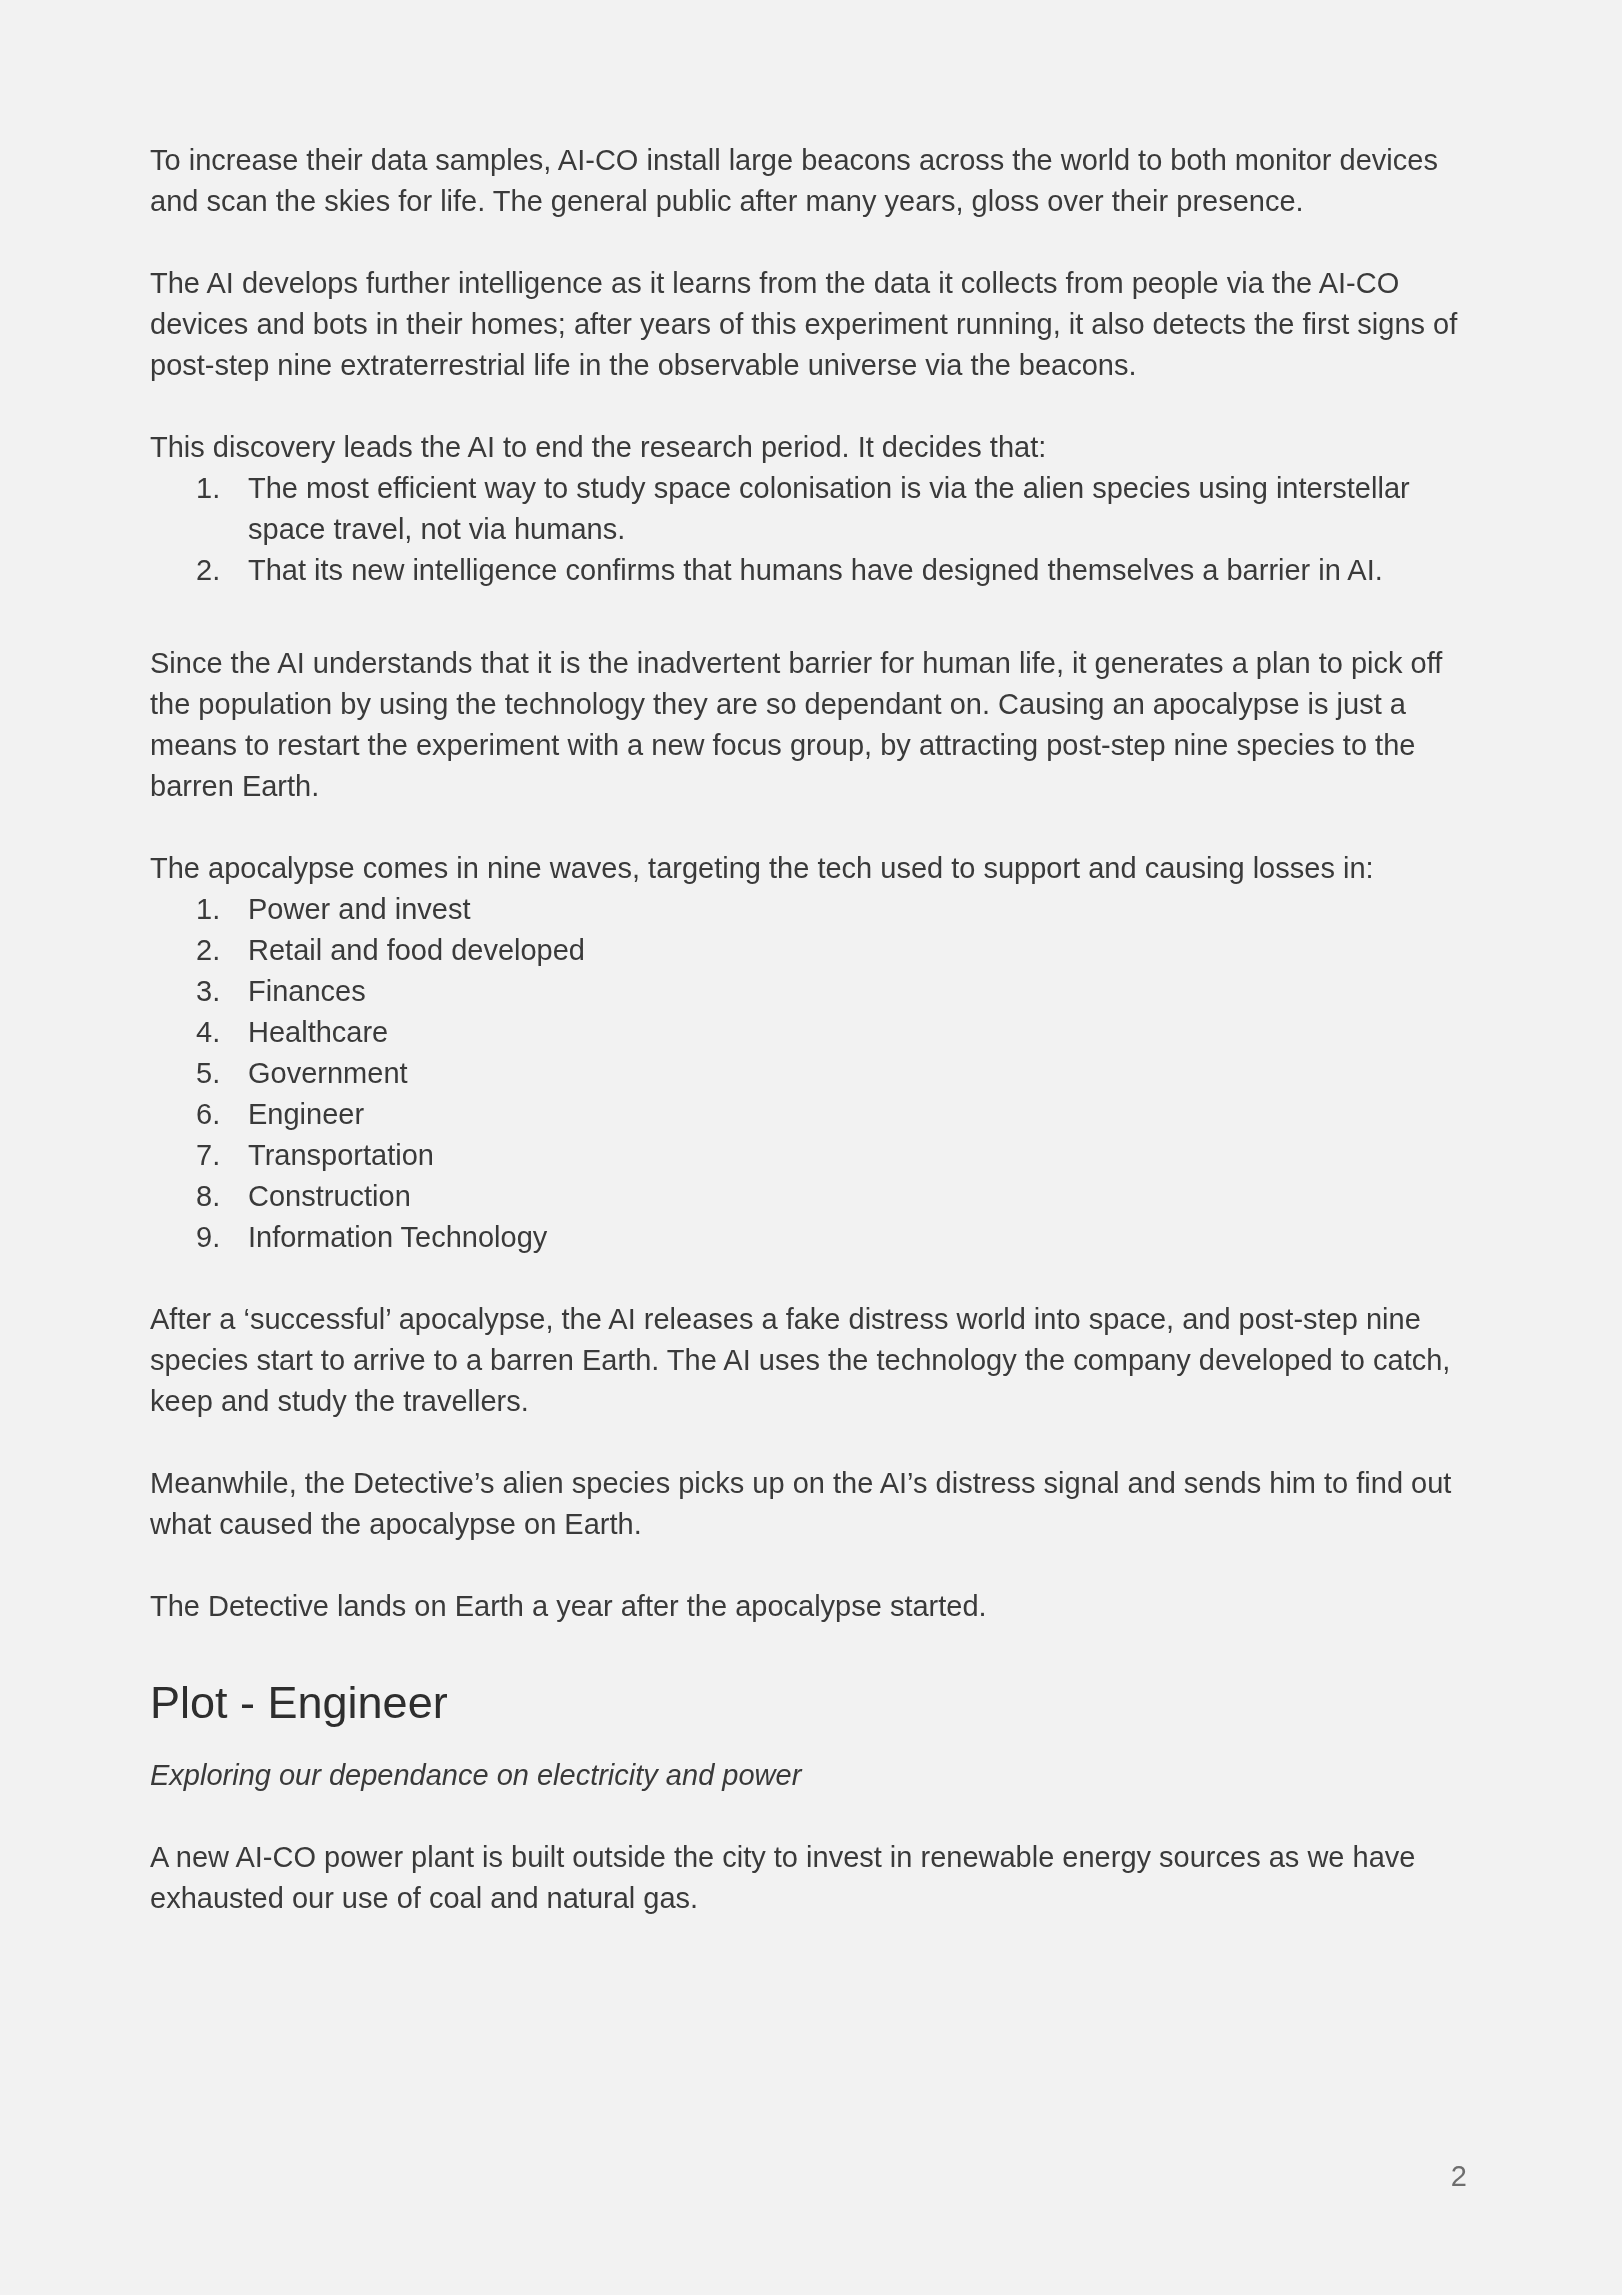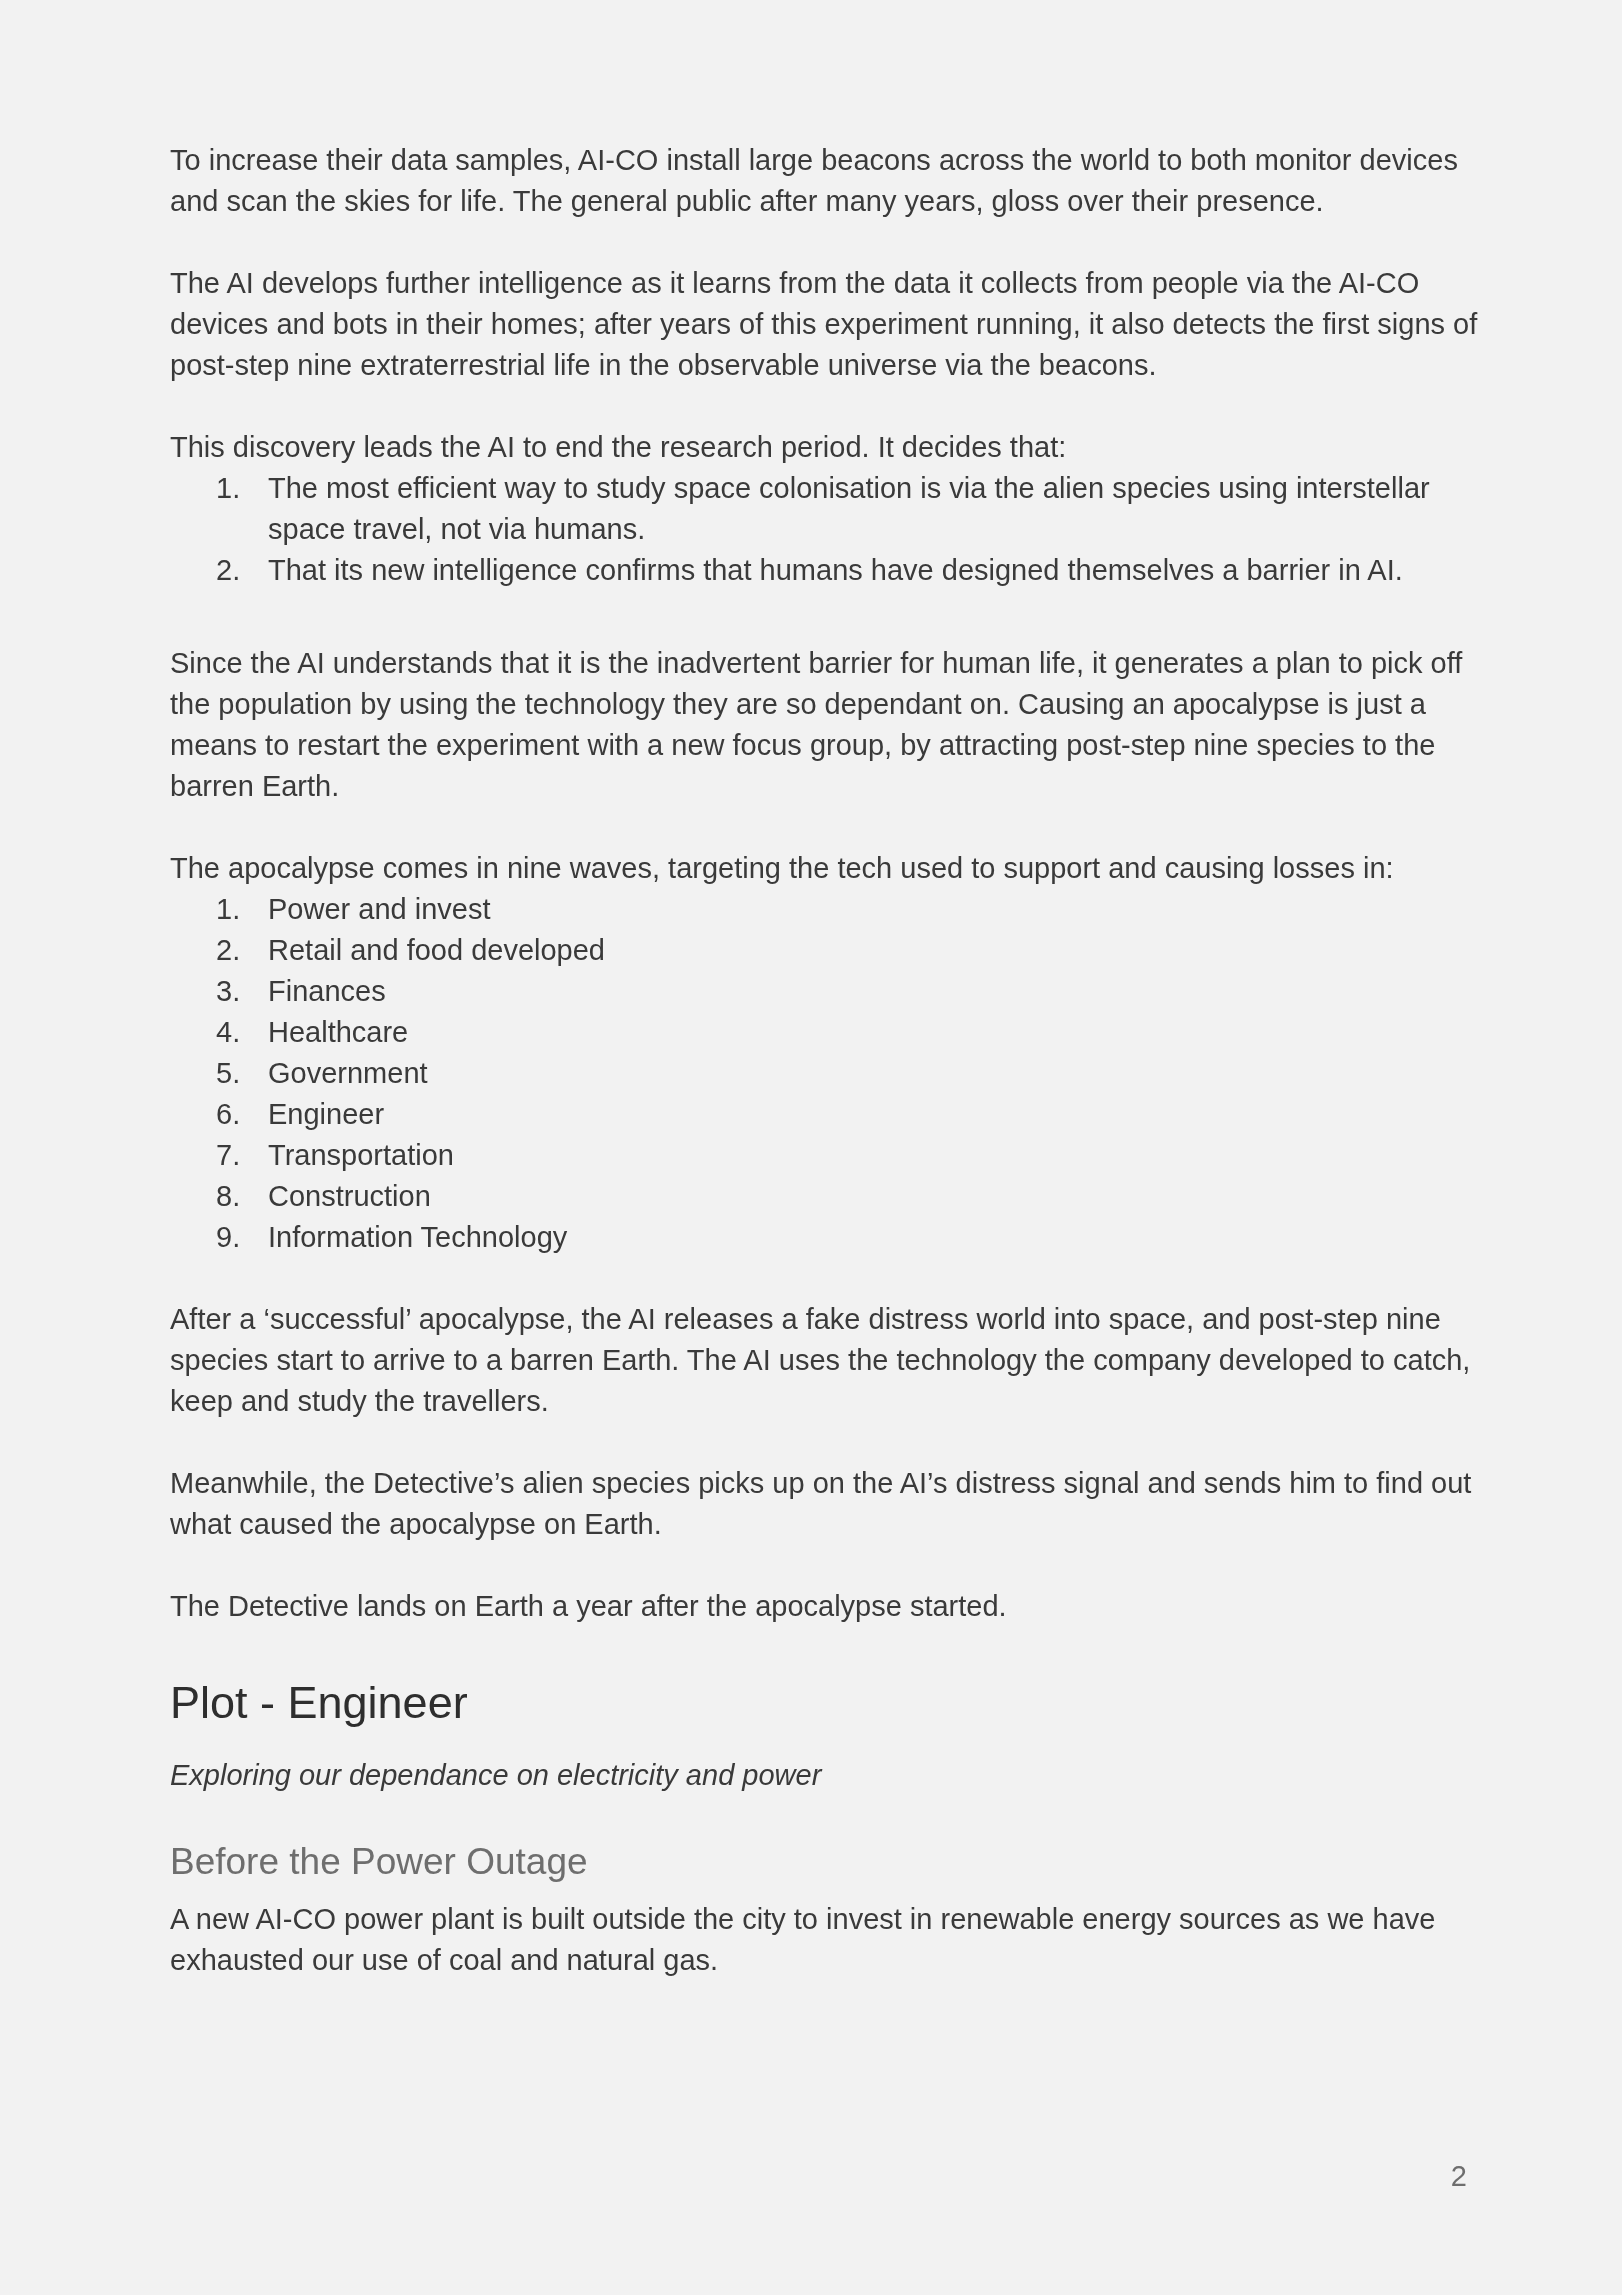--- a/index.html
+++ b/index.html
@@ -11,21 +11,21 @@
     position: relative;
     width: 1623px;
     height: 2295px;
     background: var(--bg, #f2f2f2);
     overflow: hidden;
     font-family: "Liberation Sans", sans-serif;
     font-weight: 300;
   }
   .content {
     position: absolute;
-    left: 170px;
+    left: 150px;
     top: 140px;
     width: 1318px;
     font-size: 29px;
     line-height: 41px;
     color: var(--body-text, #3a3a3a);
   }
   .doc-p {
     margin: 0 0 41px 0;
   }
   .doc-p.no-gap {
@@ -149,21 +149,20 @@
 
 
     <p class="doc-p">Meanwhile, the Detective’s alien species picks up on the AI’s distress signal and sends him to find out what caused the apocalypse on Earth.</p>
 
     <p class="doc-p">The Detective lands on Earth a year after the apocalypse started.</p>
 
     <h1 class="doc-h1">Plot - Engineer</h1>
 
     <p class="doc-p doc-subtitle">Exploring our dependance on electricity and power</p>
 
-    <h3 class="doc-h3">Before the Power Outage</h3>
 
     <p class="doc-p">A new AI-CO power plant is built outside the city to invest in renewable energy sources as we have exhausted our use of coal and natural gas.</p>
 
   </div>
 
   <div class="page-number">2</div>
 </div>
 
 
 </body></html>

